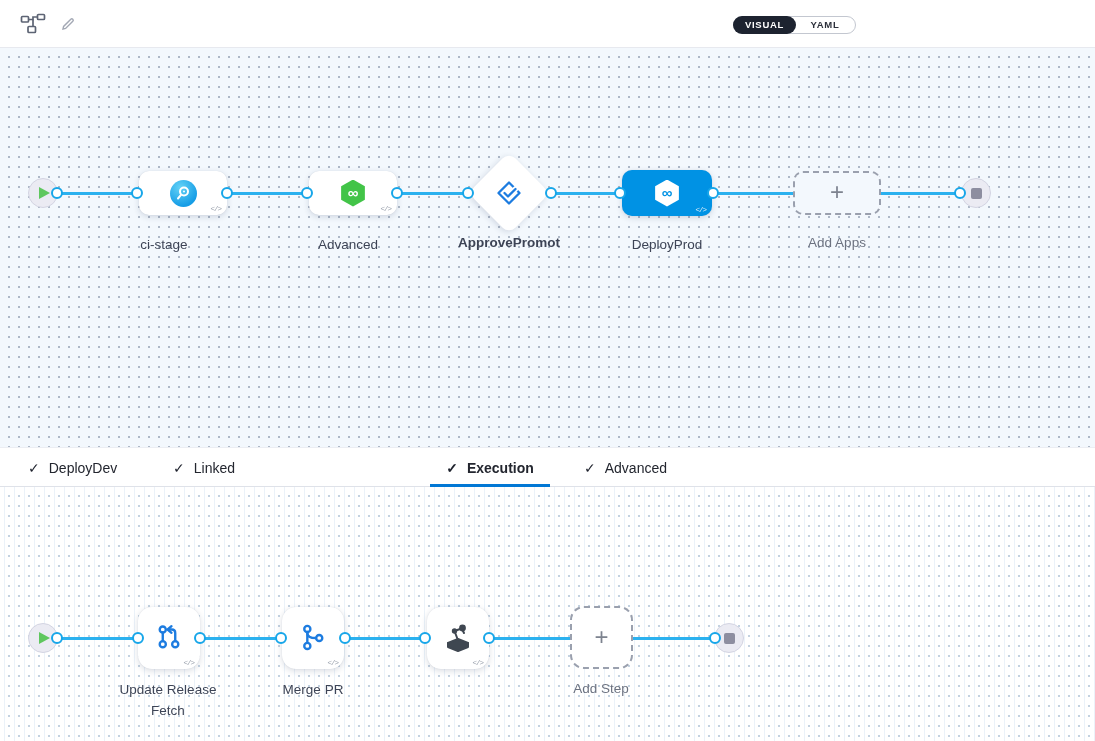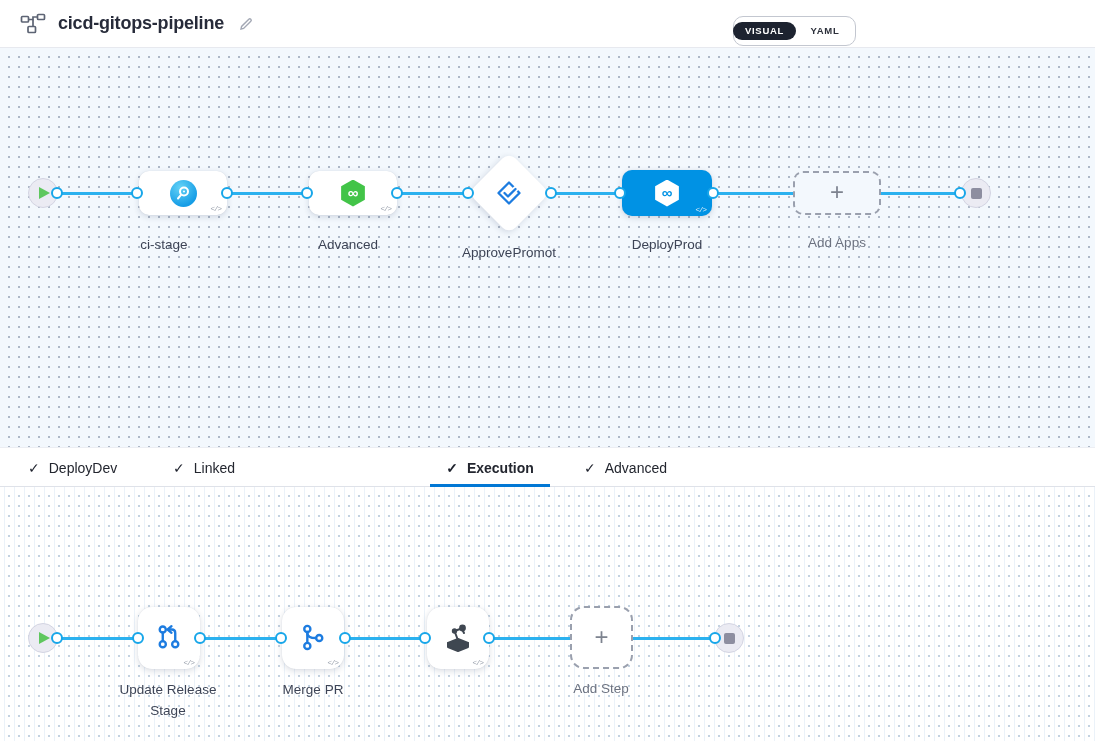--- a/index.html
+++ b/index.html
@@ -5,22 +5,22 @@
   * { box-sizing: border-box; margin: 0; padding: 0; }
   body { font-family: "Liberation Sans", sans-serif; background: #fff; }
   .app { position: relative; width: 1095px; height: 741px; overflow: hidden; background: #fff; }
 
   
   .header { position: absolute; top: 0; left: 0; width: 1095px; height: 48px;
             background: #fff; border-bottom: 1px solid #e7e9ef; display: flex; align-items: center; padding: 0 20px; z-index: 10; }
   .pipeline-glyph { display: inline-flex; width: 26px; height: 22px; }
   .page-title { font-size: 18px; font-weight: bold; color: #272b3a; margin-left: 12px; letter-spacing: -0.2px; }
   .edit-glyph { display: inline-flex; margin-left: 14px; }
-  .mode-toggle { position: absolute; left: 733px; top: 16px; width: 123px; height: 30px;
-                 border: 1px solid #c3c7d0; border-radius: 10px; background: #fff; display: flex; align-items: center; }
+  .mode-toggle { position: absolute; left: 733px; top: 16px; width: 123px; height: 18px;
+                 border: 1px solid #c3c7d0; border-radius: 10px; background: #fff; display: flex; }
   .mode-seg { flex: 1; text-align: center; font-size: 9.5px; font-weight: bold; letter-spacing: 0.7px; color: #2c303b; line-height: 16px; cursor: pointer; }
   .mode-seg.active { background: #1d2330; color: #fff; border-radius: 9px; height: 18px; line-height: 18px; margin: -1px; flex: 1.05; }
 
   
   .canvas-stages { position: absolute; top: 48px; left: 0; width: 1095px; height: 399px;
       background-color: #f3f8fd;
       background-image: radial-gradient(circle, #adb8c7 1.1px, rgba(0,0,0,0) 1.1px);
       background-size: 10px 10px; background-position: 4px 4px; }
   .canvas-exec { position: absolute; top: 487px; left: 0; width: 1095px; height: 254px;
       background-color: #ffffff;
@@ -92,21 +92,20 @@
   <div class="header">
     <span class="pipeline-glyph">
       <svg width="26" height="22" viewBox="0 0 26 22" fill="none" stroke="#5d6474" stroke-width="1.7">
         <rect x="1.5" y="3.5" width="7" height="5.5" rx="1"></rect>
         <rect x="17.5" y="1.5" width="7" height="5" rx="1"></rect>
         <rect x="8" y="13.5" width="7.5" height="6" rx="1"></rect>
         <path d="M8.5 6.5 L13 6.5 L13 4 L17.5 4"></path>
         <path d="M13 6.5 L13 13.5"></path>
       </svg>
     </span>
-    <span class="page-title">cicd-gitops-pipeline</span>
     <span class="edit-glyph">
       <svg width="16" height="16" viewBox="0 0 16 16" fill="none" stroke="#a3a8b4" stroke-width="1.4">
         <path d="M3 13 L3.6 10.4 L10.8 3.2 A1.4 1.4 0 0 1 12.8 5.2 L5.6 12.4 Z"></path>
       </svg>
     </span>
     <div class="mode-toggle">
       <span class="mode-seg active">VISUAL</span>
       <span class="mode-seg">YAML</span>
     </div>
   </div>
@@ -151,21 +150,21 @@
 
     <div class="diamond" style="left:480px; top:116px;">
       <span class="inner">
         <svg width="30" height="30" viewBox="0 0 30 30" fill="none" stroke-linecap="round" stroke-linejoin="round">
           <path d="M15 4.5 L25.5 15 L15 25.5 L4.5 15 Z" stroke="#1d7ce0" stroke-width="2.3"></path>
           <polyline points="10.5,15 14,18.5 21.5,11" stroke="#ffffff" stroke-width="5.5"></polyline>
           <polyline points="10.5,15 14,18.5 21.5,11" stroke="#1d7ce0" stroke-width="2.3"></polyline>
         </svg>
       </span>
     </div>
-    <div class="node-label" style="left:424px; top:194px; width:170px;">
+    <div class="node-label" style="left:424px; top:184px; width:170px;font-weight:bold;">
       <div>ApprovePromot</div>
     </div>
 
     <div class="stage-node selected" style="left:622px; top:122px; width:90px; height:46px;">
       <span class="hexagon white">
           <span class="inf">∞</span>
         </span>
       <span class="code-badge on-blue">&lt;/&gt;</span>
     </div>
     <div class="node-label" style="left:597px; top:186px; width:140px;text-align:center;">DeployProd</div>
@@ -224,21 +223,21 @@
           <path d="M9.5 10.2 L9.5 17.8"></path>
           <circle cx="20.5" cy="20.5" r="2.7"></circle>
           <path d="M20.5 17.8 L20.5 10.5 Q20.5 7.5 17.5 7.5 L14.5 7.5"></path>
           <polyline points="17.2,4.6 13.8,7.5 17.2,10.4"></polyline>
         </svg>
       </span>
       <span class="code-badge">&lt;/&gt;</span>
     </div>
     <div class="node-label" style="left:98px; top:192px; width:140px;">
       <div>Update Release</div>
-      <div>Stage</div>
+      <div>Fetch</div>
     </div>
 
     <div class="step-node" style="left:282px; top:120px;">
       <span style="display:inline-flex;">
         <svg width="34" height="34" viewBox="0 0 30 30" fill="none" stroke="#1d7ce0" stroke-width="2.1" stroke-linecap="round" stroke-linejoin="round">
           <circle cx="10" cy="7" r="2.7"></circle>
           <circle cx="10" cy="22" r="2.7"></circle>
           <path d="M10 9.7 L10 19.3"></path>
           <circle cx="20.5" cy="15" r="2.7"></circle>
           <path d="M10 10.5 Q10 15 17.6 15"></path>

